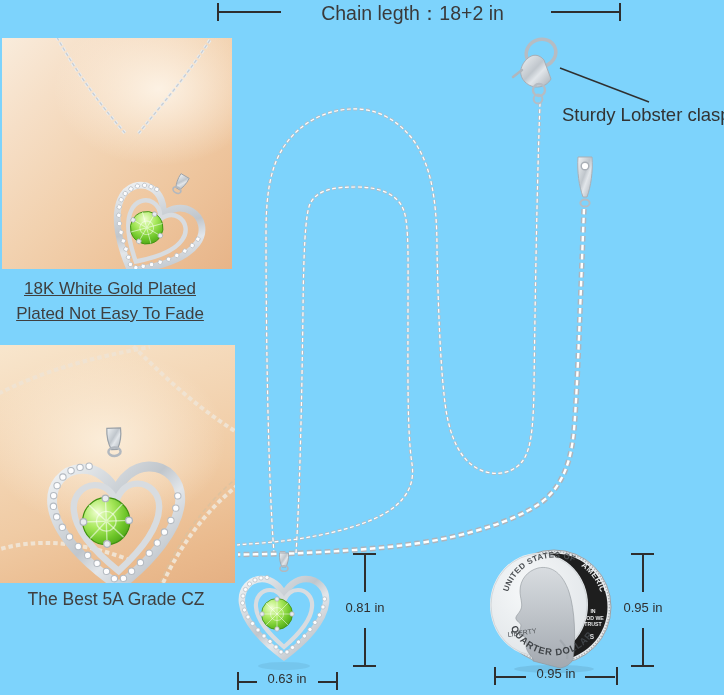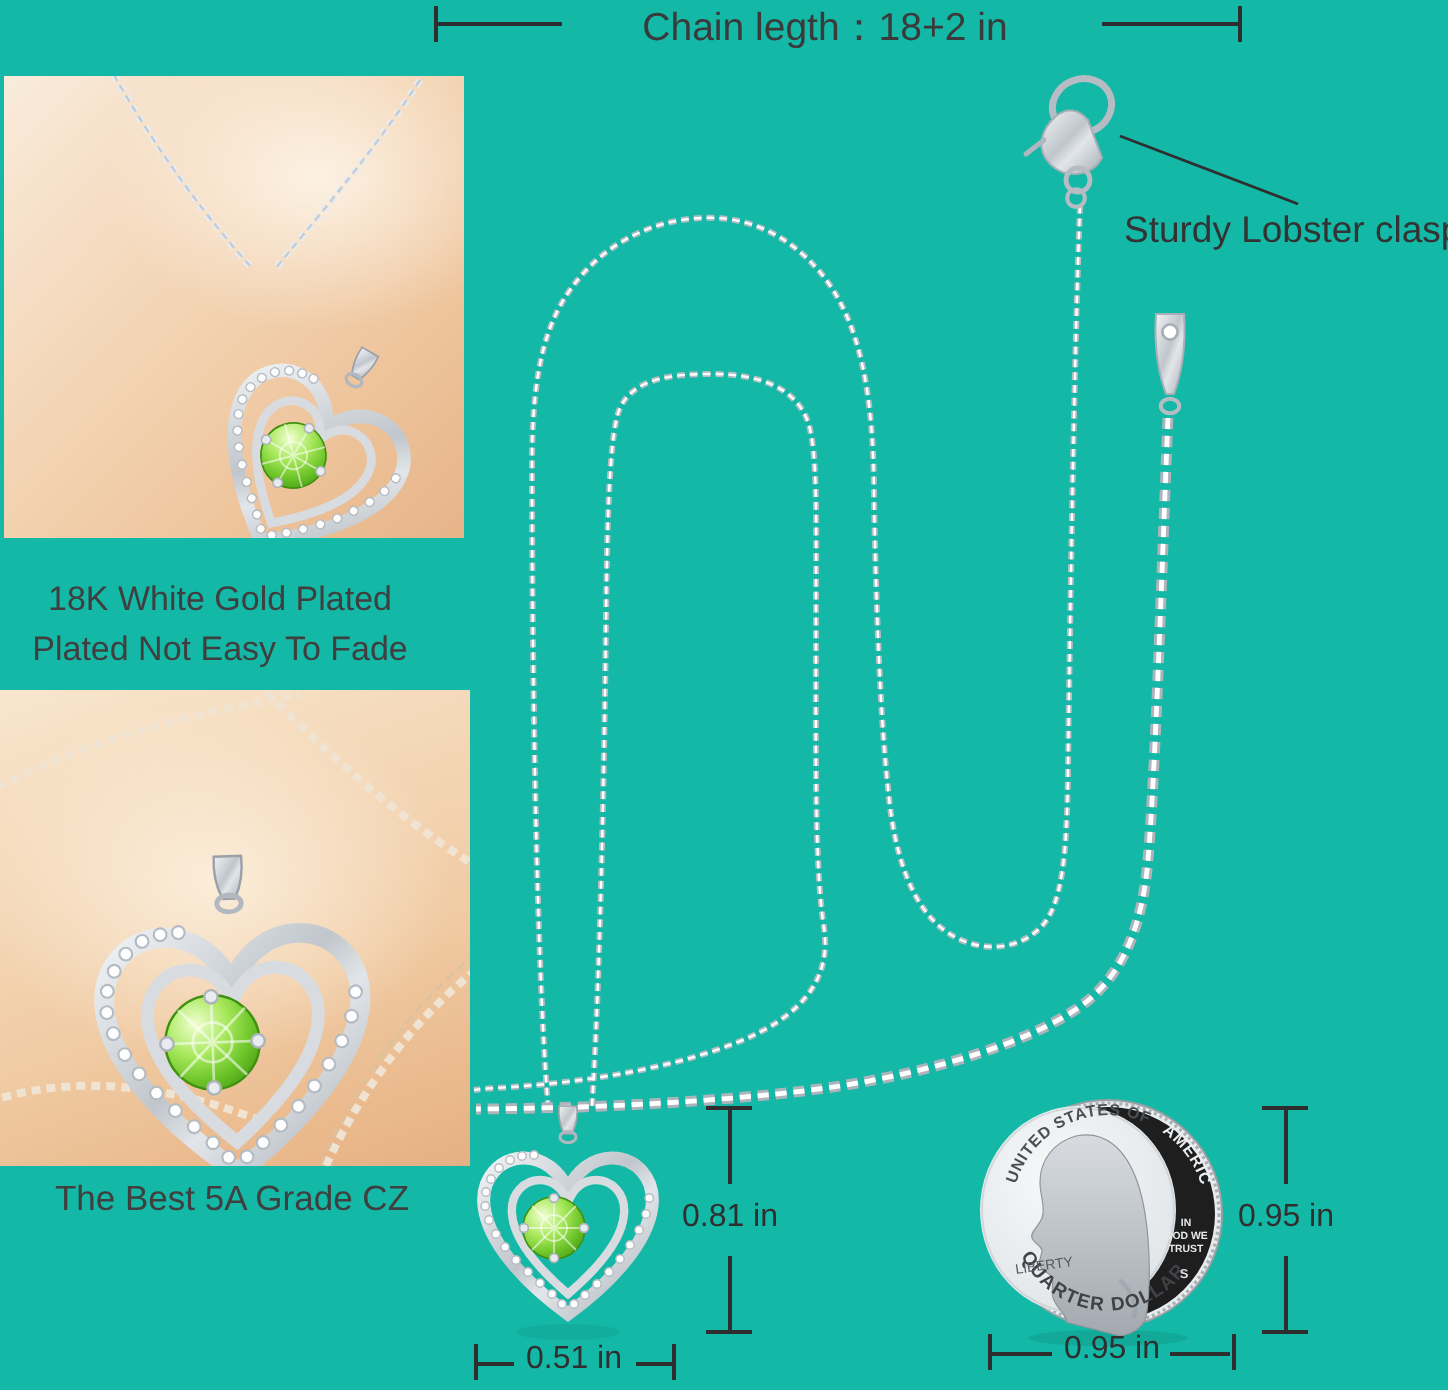--- a/index.html
+++ b/index.html
@@ -1,22 +1,22 @@
 <!DOCTYPE html>
 <html><head>
 <meta charset="utf-8">
 <style>
   html,body{margin:0;padding:0;background:#ffffff;}
-  #stage{position:relative;width:724px;height:695px;background:#14b8a6;overflow:hidden;
+  #stage{position:relative;width:724px;height:695px;background:#7dd3fc;overflow:hidden;
          font-family:"Liberation Sans",sans-serif;color:#383838;}
   .abs{position:absolute;}
   .hline{position:absolute;height:2px;background:#2e2e2e;}
   .vtick{position:absolute;width:2px;background:#2e2e2e;}
   .vline{position:absolute;width:2px;background:#2e2e2e;}
-  .mlabel{position:absolute;text-align:center;font-size:16px;color:#2f2f2f;white-space:nowrap;}
+  .mlabel{position:absolute;text-align:center;font-size:13px;color:#2f2f2f;white-space:nowrap;}
   .caption{position:absolute;text-align:center;color:#3f3f3f;}
   #photo1{left:2px;top:38px;width:230px;height:231px;
     background:
       radial-gradient(ellipse 150px 110px at 68% 22%, rgba(253,243,230,.95), rgba(253,243,230,0) 70%),
       linear-gradient(135deg,#f9ecdc 0%,#f6dfc7 22%,#f2d2b0 48%,#eec59d 72%,#e7b488 100%);}
   #photo2{left:0px;top:345px;width:235px;height:238px;
     background:
       radial-gradient(ellipse 160px 120px at 45% 40%, rgba(252,240,222,.9), rgba(252,240,222,0) 75%),
       linear-gradient(160deg,#f8e6cd 0%,#f4d8b8 30%,#f0cba4 60%,#eaba8d 85%,#e5b083 100%);}
   .photo-svg{position:absolute;left:0;top:0;}
@@ -111,21 +111,21 @@
         <path d="M208,2 C182,42 152,76 136,96"></path>
       </g>
       <g fill="none" stroke="#c8cdd3" stroke-width="1.3" stroke-dasharray="3.6 2.4">
         <path d="M52,-6 C76,38 104,74 124,96"></path>
         <path d="M208,2 C182,42 152,76 136,96"></path>
       </g>
       <use href="#pendantHeart" width="100" height="112" transform="translate(160,178) rotate(30) scale(1.05) translate(-50,-46)"></use>
     </svg>
   </div>
 
-  <div class="caption cap1" style="left:0;top:287px;width:220px;">
+  <div class="caption cap1" style="left:0;top:276px;width:220px;text-decoration:underline;">
     <div>18K White Gold Plated</div>
     <div>Plated Not Easy To Fade</div>
   </div>
 
   <div id="photo2" class="abs">
     <svg class="photo-svg" width="235" height="238" viewBox="0 0 235 238">
       <g fill="none" stroke="#f0e3d2" stroke-width="4" stroke-dasharray="4.5 3">
         <path d="M-8,52 C45,24 95,12 150,2"></path>
         <path d="M128,-4 C162,30 196,62 238,88"></path>
         <path d="M238,140 C210,162 182,196 162,240"></path>
@@ -219,21 +219,21 @@
   <div class="abs" style="left:562px;top:104px;font-size:18.5px;color:#333;white-space:nowrap;">Sturdy Lobster clasp</div>
 
   <div class="hline" style="left:353px;top:553px;width:23px;"></div>
   <div class="vline" style="left:364px;top:555px;height:37px;"></div>
   <div class="mlabel" style="left:332px;top:600px;width:66px;">0.81 in</div>
   <div class="vline" style="left:364px;top:628px;height:37px;"></div>
   <div class="hline" style="left:353px;top:665px;width:23px;"></div>
 
   <div class="vtick" style="left:237px;top:672px;height:18px;"></div>
   <div class="hline" style="left:239px;top:681px;width:18px;"></div>
-  <div class="mlabel" style="left:252px;top:671px;width:70px;">0.51 in</div>
+  <div class="mlabel" style="left:252px;top:671px;width:70px;">0.63 in</div>
   <div class="hline" style="left:318px;top:681px;width:18px;"></div>
   <div class="vtick" style="left:336px;top:672px;height:18px;"></div>
 
   <div class="hline" style="left:631px;top:553px;width:23px;"></div>
   <div class="vline" style="left:642px;top:555px;height:37px;"></div>
   <div class="mlabel" style="left:610px;top:600px;width:66px;">0.95 in</div>
   <div class="vline" style="left:642px;top:628px;height:37px;"></div>
   <div class="hline" style="left:631px;top:665px;width:23px;"></div>
 
   <div class="vtick" style="left:494px;top:667px;height:18px;"></div>

